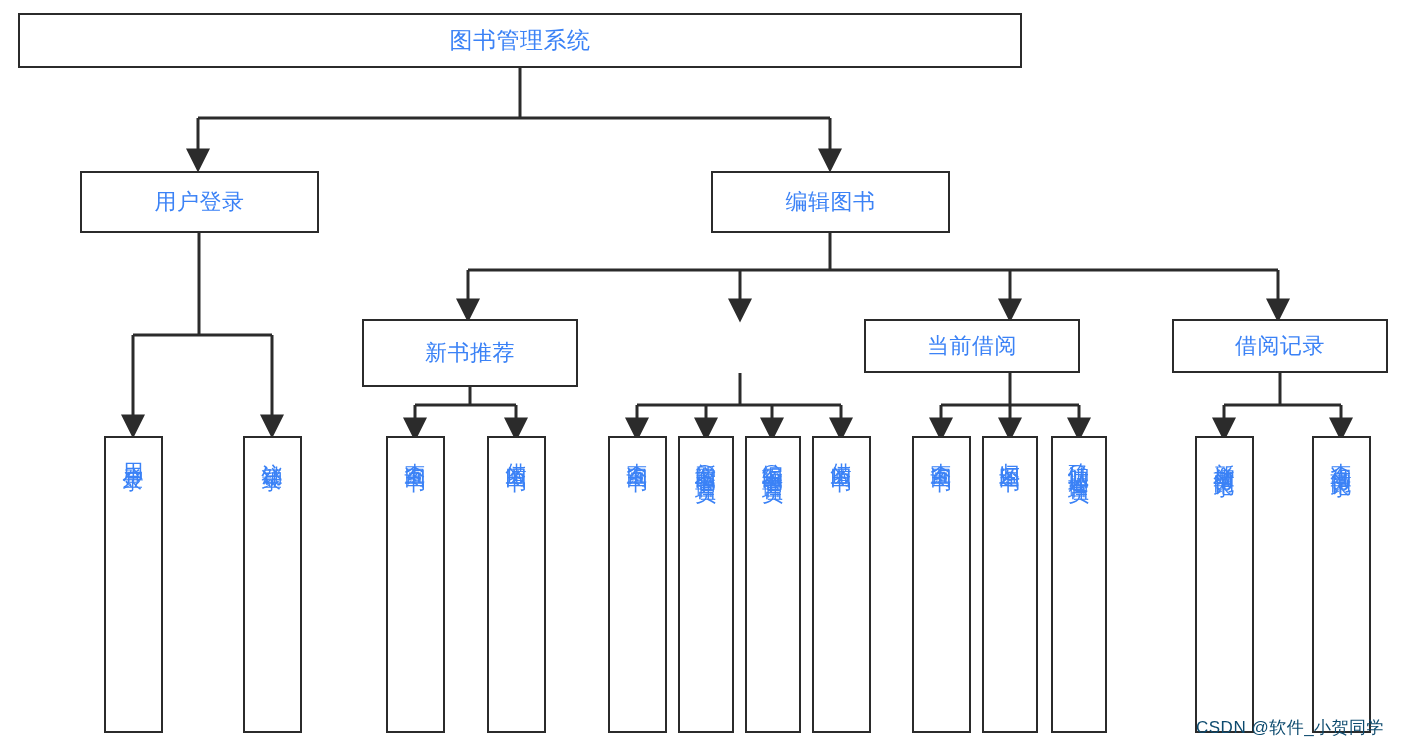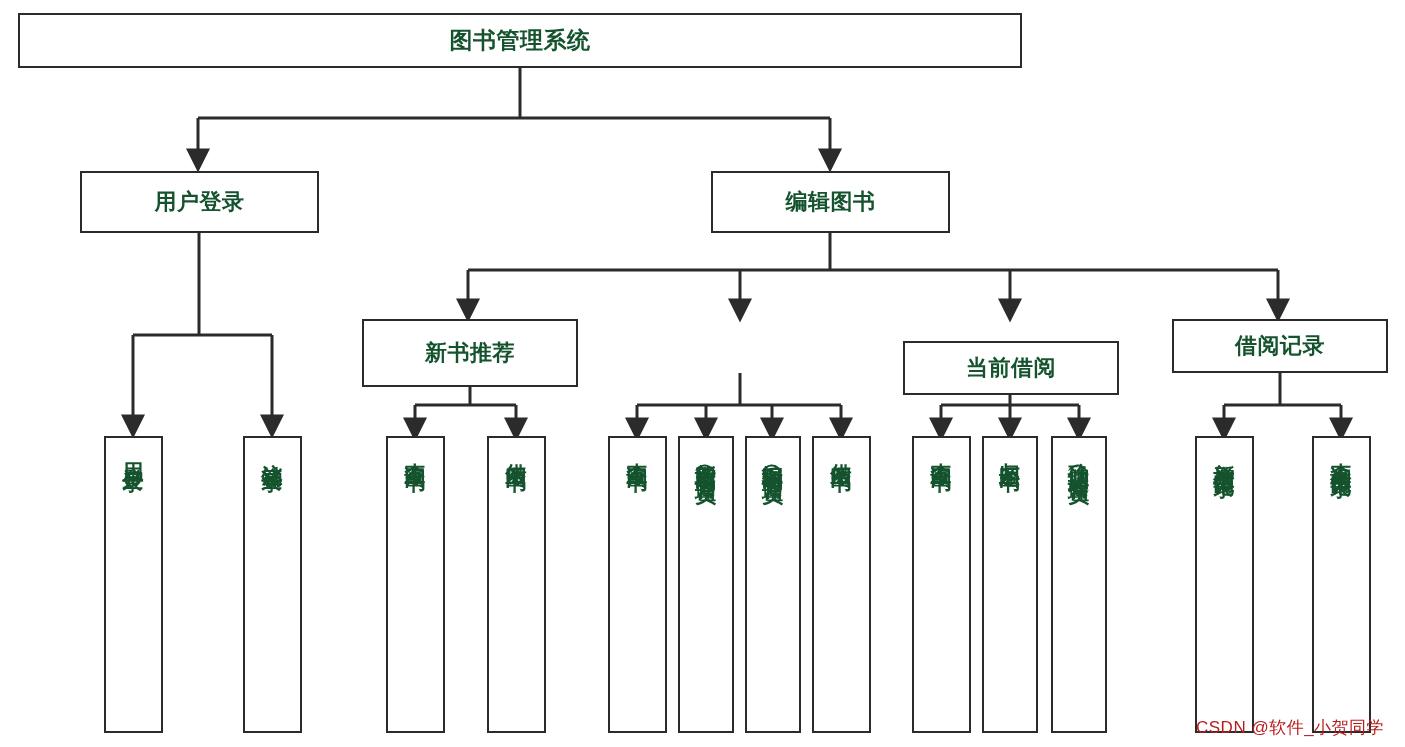--- a/index.html
+++ b/index.html
@@ -27,22 +27,21 @@
     pointer-events: none;
   }
   .node {
     position: absolute;
     box-sizing: border-box;
     border: 2.5px solid #2b2b2b;
     background: #ffffff;
     display: flex;
     align-items: center;
     justify-content: center;
-    color: #14532d;
-    font-weight: bold;
+    color: #3b82f6;
   }
   .node .label {
     display: block;
     text-align: center;
     line-height: 1.18;
     letter-spacing: 0.5px;
   }
   
   .node.horiz .label {
     writing-mode: horizontal-tb;
@@ -59,21 +58,21 @@
     writing-mode: vertical-rl;
     text-orientation: upright;
     font-size: 21px;
     line-height: 1.0;
     letter-spacing: 3px;
     white-space: nowrap;
   }
   .watermark {
     position: absolute;
     font-size: 17px;
-    color: #b91c1c;
+    color: #0c4a6e;
     white-space: nowrap;
     letter-spacing: 0.5px;
   }
 </style>
 </head>
 <body>
 
 <div id="canvas">
 
   <svg class="wires" viewBox="0 0 1405 747" xmlns="http://www.w3.org/2000/svg">
@@ -133,21 +132,21 @@
   <div class="node horiz" style="left:80px; top:171px; width:239px; height:62px;">
     <span class="label">用户登录</span>
   </div>
   <div class="node horiz" style="left:711px; top:171px; width:239px; height:62px;">
     <span class="label">编辑图书</span>
   </div>
 
   <div class="node horiz" style="left:362px; top:319px; width:216px; height:68px;">
     <span class="label">新书推荐</span>
   </div>
-  <div class="node horiz" style="left:903px; top:319px; width:216px; height:54px;margin-top:22px;">
+  <div class="node horiz" style="left:864px; top:319px; width:216px; height:54px;">
     <span class="label">当前借阅</span>
   </div>
   <div class="node horiz" style="left:1172px; top:319px; width:216px; height:54px;">
     <span class="label">借阅记录</span>
   </div>
 
   <div class="node vert" style="left:104px; top:436px; width:59px; height:297px;">
     <span class="label">用户登录</span>
   </div>
   <div class="node vert" style="left:243px; top:436px; width:59px; height:297px;">

